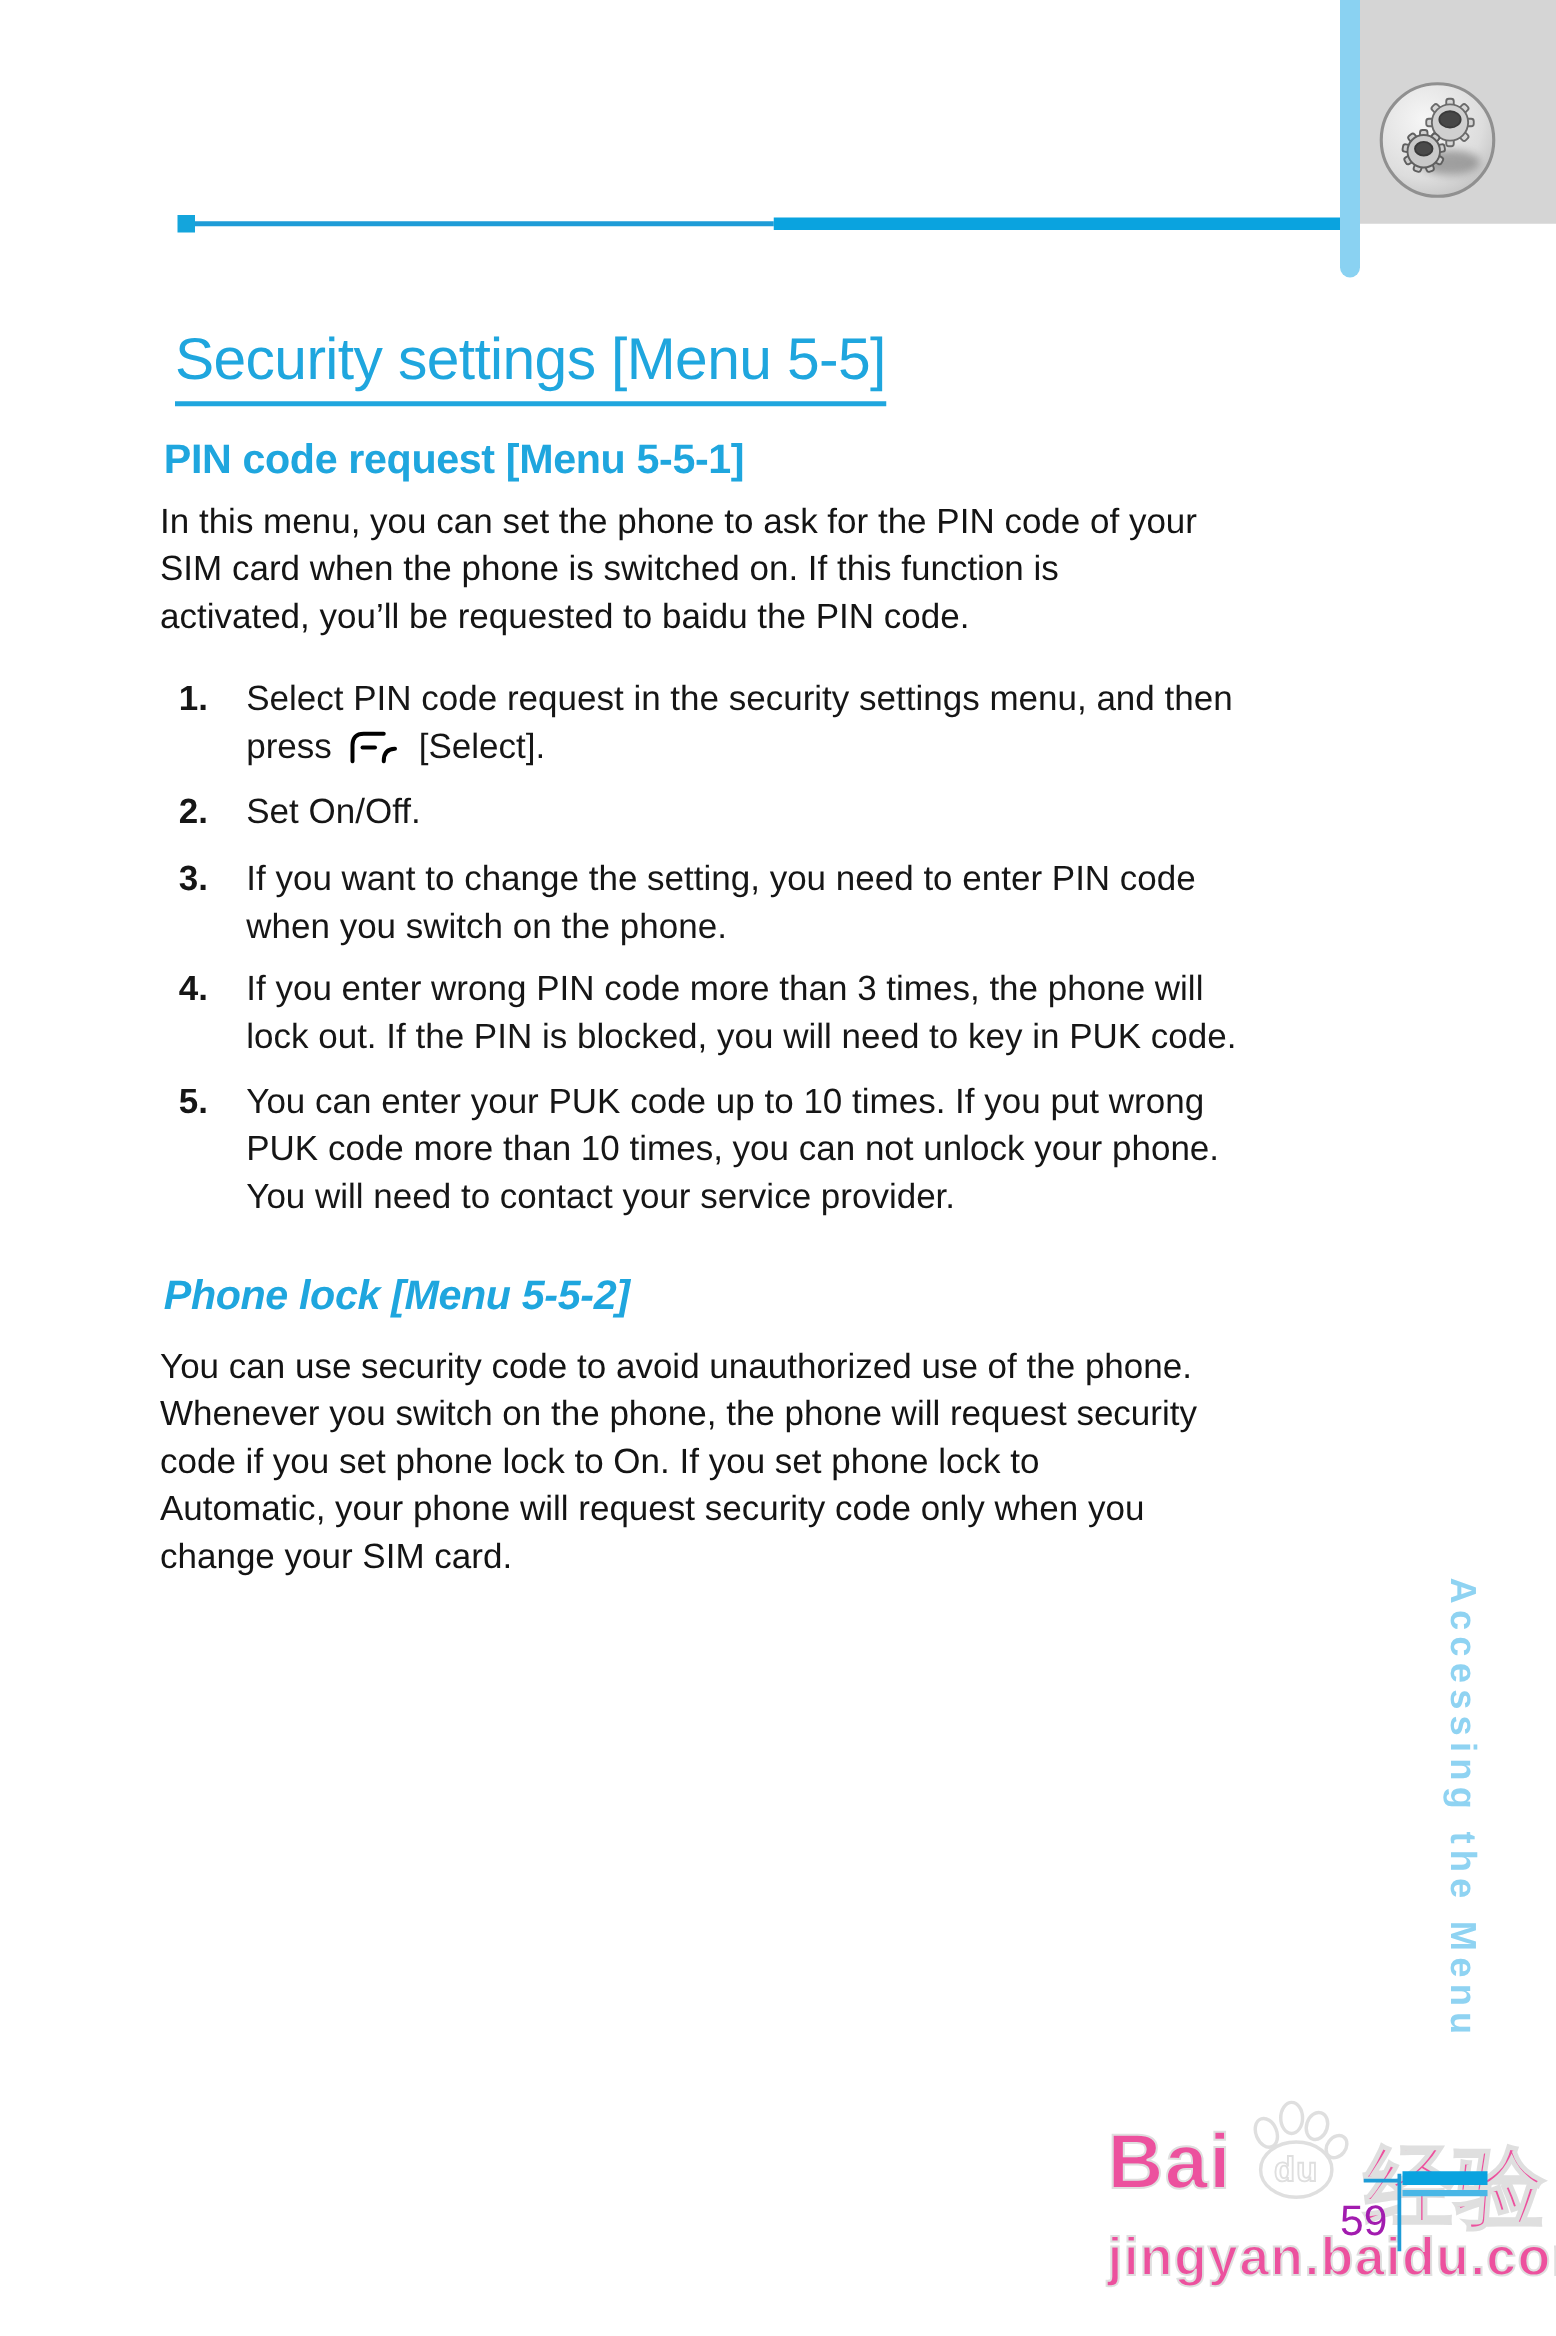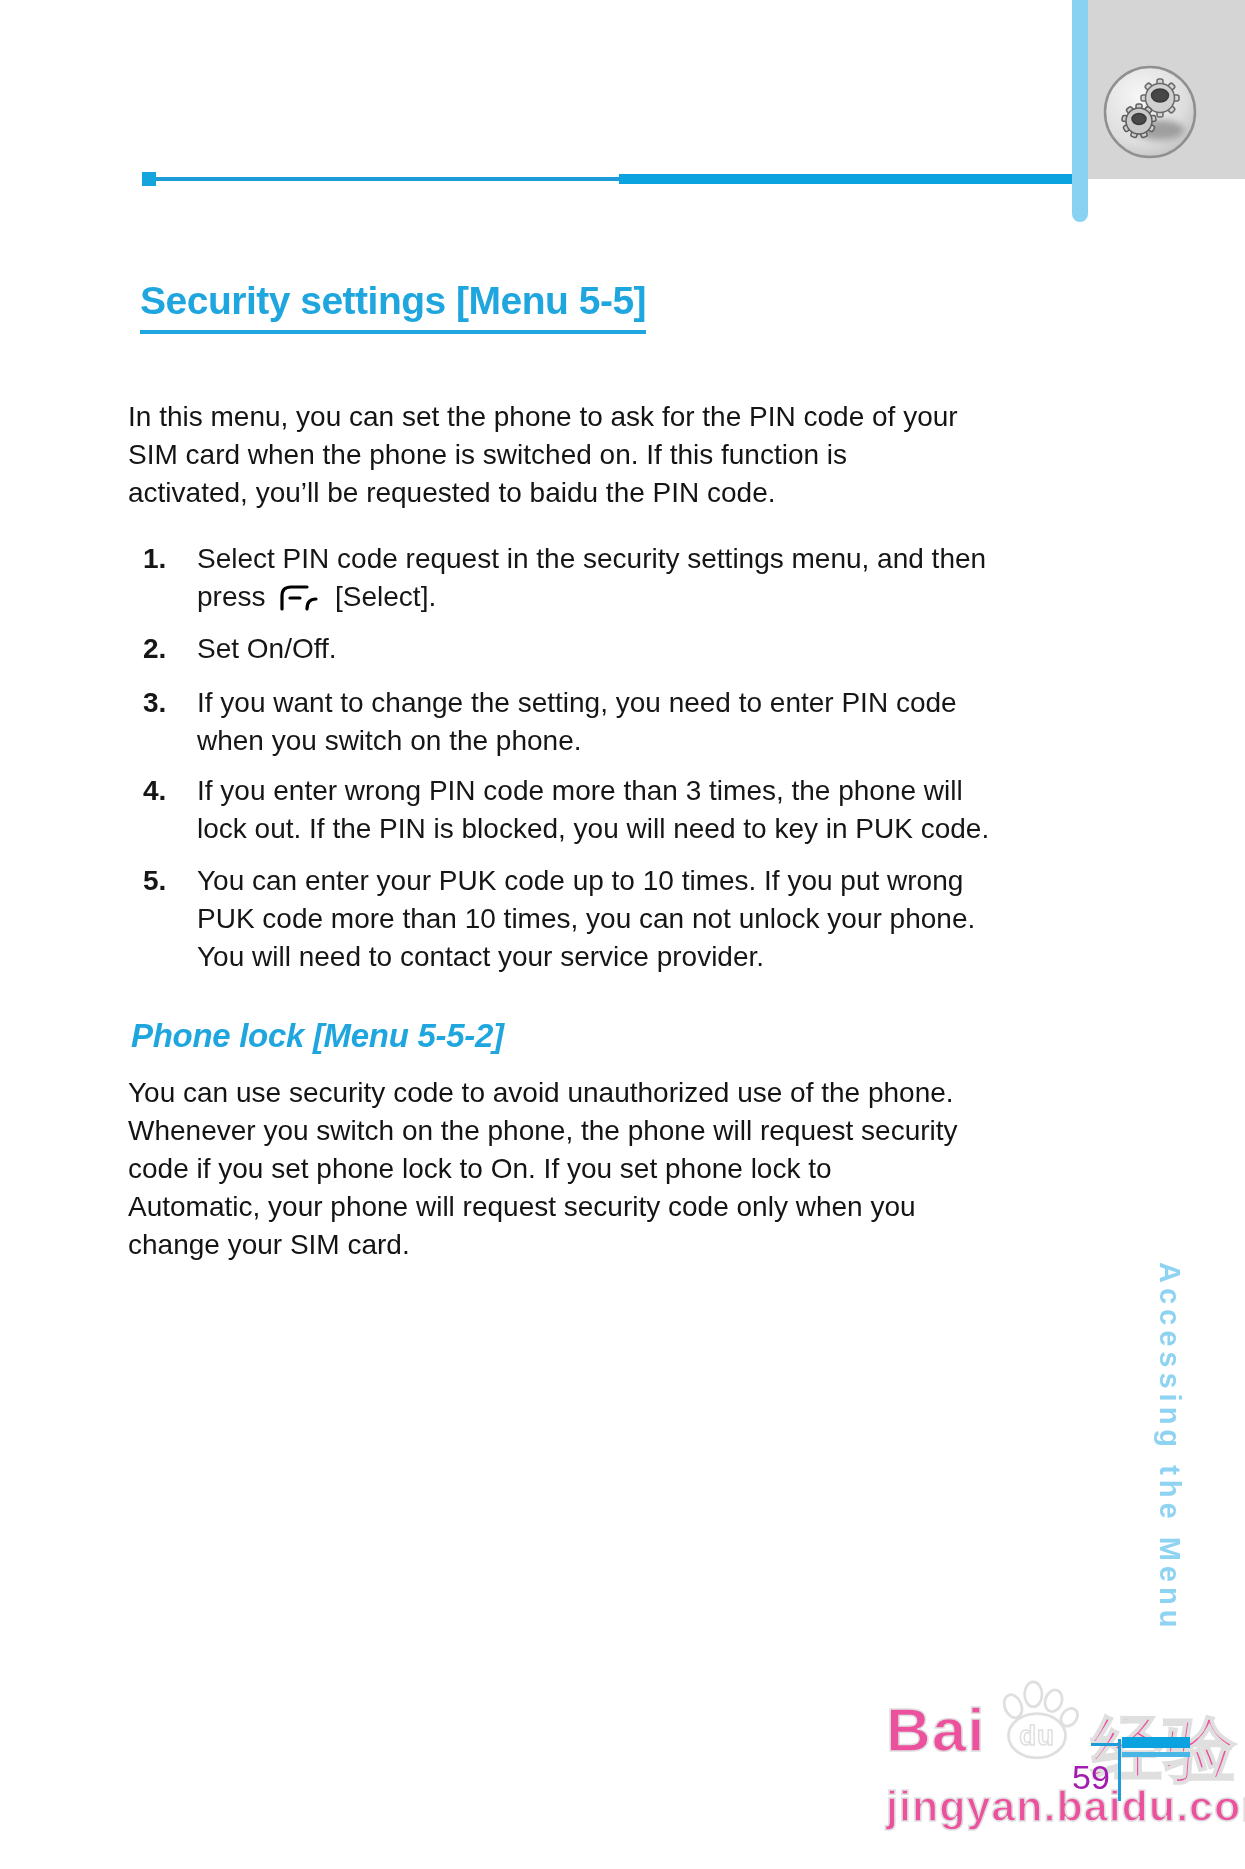--- a/index.html
+++ b/index.html
@@ -13,22 +13,22 @@
   }
   
   .rule-square{position:absolute;left:142px;top:172px;width:14px;height:14px;background:#14a5dc;}
   .rule-thin{position:absolute;left:156px;top:177px;width:463px;height:4px;background:#1e9cd7;}
   .rule-thick{position:absolute;left:619px;top:174px;width:453px;height:10px;background:#0aa3df;}
   .header-gray-box{position:absolute;left:1087px;top:0;width:158px;height:179px;background:#d5d5d5;}
   .header-vbar{position:absolute;left:1072px;top:0;width:16px;height:222px;background:#8ad2f2;border-radius:0 0 8px 8px;}
   .badge{position:absolute;left:1102px;top:64px;width:96px;height:96px;}
   
   .doc-title{
-    position:absolute;left:140px;top:279px;
-    font-size:39px;font-weight:bold;color:#1fa6de;
+    position:absolute;left:140px;top:259px;
+    font-size:47px;font-weight:normal;color:#1fa6de;
     border-bottom:4px solid #1fa6de;padding-bottom:7px;letter-spacing:-0.5px;
   }
   .sec-heading{position:absolute;font-size:33px;font-weight:bold;color:#1fa6de;letter-spacing:-0.3px;}
   .h-pin{left:131px;top:348px;}
   .h-lock{left:131px;top:1017px;font-style:italic;}
   .para{position:absolute;left:128px;width:1040px;font-size:28px;line-height:38px;color:#141414;}
   .p-intro{top:398px;}
   .p-lock{top:1074px;}
   .pl{white-space:pre-line;}
   b{font-weight:normal;}
@@ -105,20 +105,21 @@
       <rect x="34" y="40" width="6" height="9" rx="2" transform="rotate(240 37 57)"></rect>
       <rect x="34" y="40" width="6" height="9" rx="2" transform="rotate(280 37 57)"></rect>
       <rect x="34" y="40" width="6" height="9" rx="2" transform="rotate(320 37 57)"></rect>
       <circle cx="37" cy="57" r="13" fill="#c9c9c9"></circle>
       <ellipse cx="37" cy="55" rx="7" ry="5.5" fill="#4a4a4a" stroke="#3a3a3a"></ellipse>
     </g>
   </svg>
 
   <div class="doc-title">Security settings [Menu 5-5]</div>
 
+  <div class="sec-heading h-pin">PIN code request [Menu 5-5-1]</div>
   <div class="para p-intro pl">In this menu, you can set the phone to ask for the PIN code of your
 SIM card when the phone is switched on. If this function is
 activated, you’ll be requested to baidu the PIN code.</div>
 
   <div class="step s1">
     <span class="num">1.</span>
     <span class="stext"><span class="pl">Select PIN code request in the security settings menu, and then
 press </span><svg class="softkey" width="46" height="30" viewBox="0 0 46 30">
           <g fill="none" stroke="#000" stroke-width="3.2" stroke-linecap="round">
             <path d="M5 27 V14 Q5 5 14 5 H30"></path>

